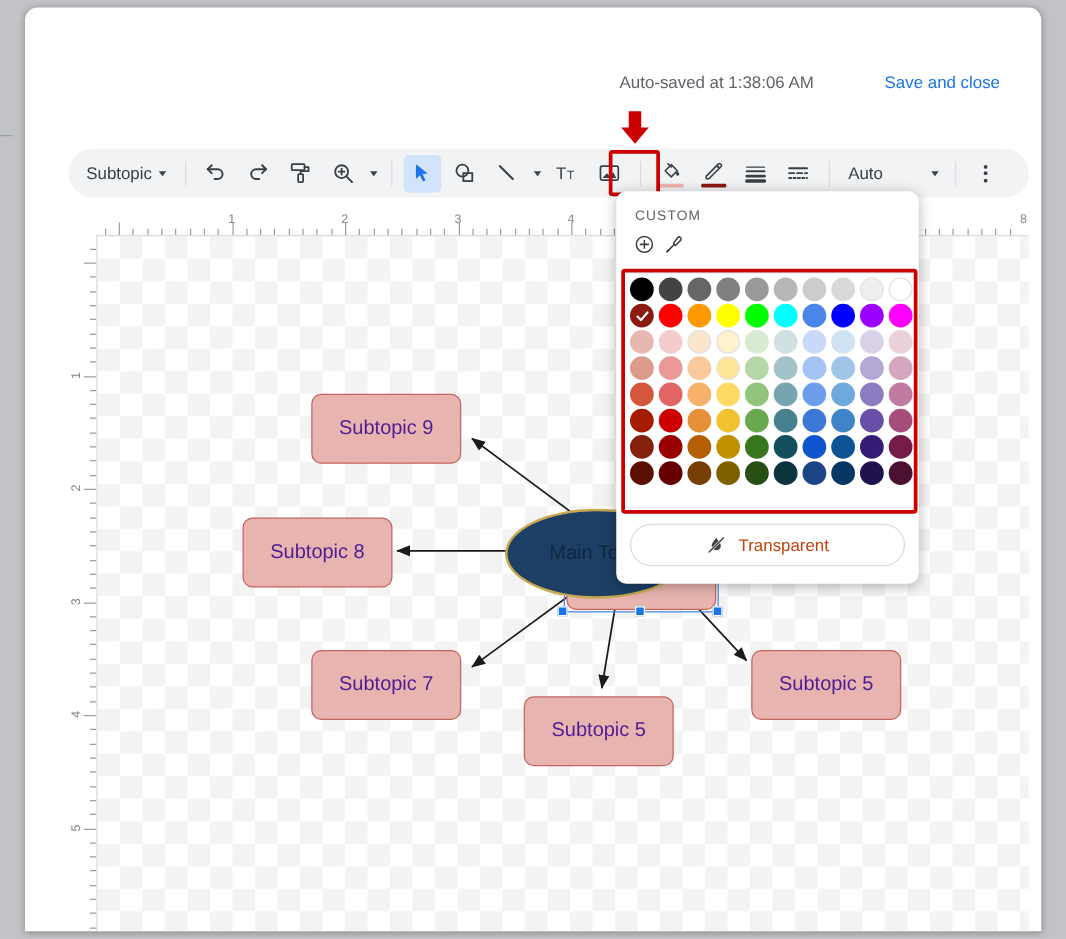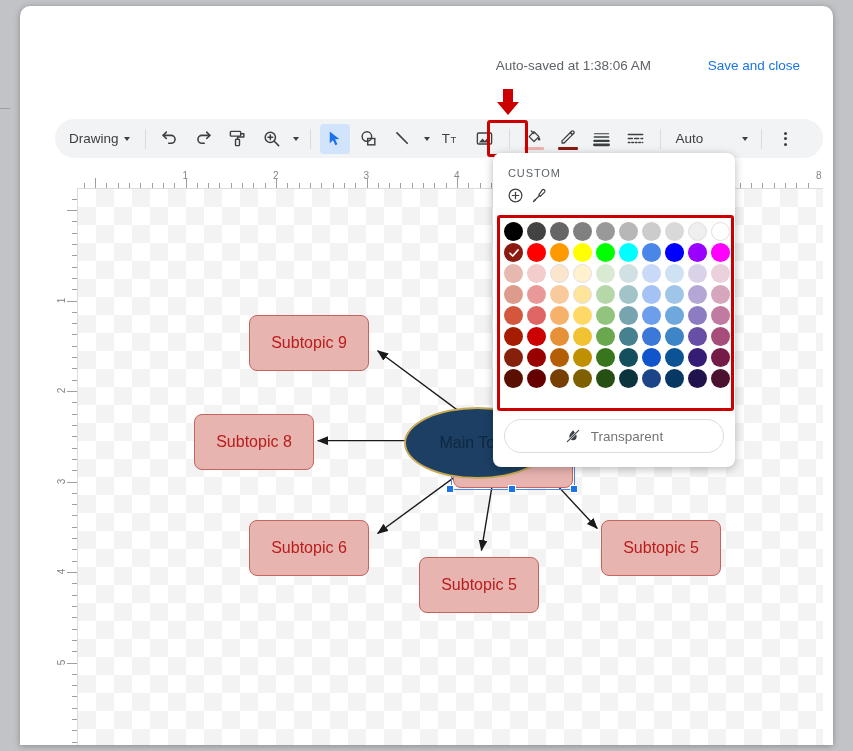--- a/index.html
+++ b/index.html
@@ -96,21 +96,21 @@
       linear-gradient(45deg,#f3f3f3 25%,transparent 25%,transparent 75%,#f3f3f3 75%);
     background-size:36px 36px;
     background-position:0 0,18px 18px;
     border-left:1px solid #dadce0; border-top:1px solid #dadce0;
     overflow:hidden;
   }
   #diagram { position:absolute; inset:0; }
 
   .node {
     position:absolute; display:flex; align-items:center; justify-content:center;
-    font-size:16px; color:#b91c1c; text-align:center;
+    font-size:16px; color:#4c1d95; text-align:center;
   }
   .node.box {
     background:#e8b4b0; border:1.5px solid #c4645f; border-radius:8px;
   }
   .node.ellipse {
     background:#1c3f63; border:2px solid #c8a951; border-radius:50%; color:#0d2840;
   }
 
   
   #sel-frame { position:absolute; border:1.5px solid #4a86e8; pointer-events:none; }
@@ -145,41 +145,41 @@
   .sw .chk { position:absolute; inset:0; display:flex;
              align-items:center;justify-content:center; }
   #grid-hl {
     position:absolute; left:4px; top:62px; width:237px; height:196px;
     border:3px solid #cc0000; border-radius:3px; pointer-events:none;
   }
   #transparent-btn {
     position:absolute; left:11px; top:266px; width:220px; height:34px;
     border:1px solid #dadce0; border-radius:17px;
     display:flex; align-items:center; justify-content:center; gap:10px;
-    font-size:13.5px; color:#737373; cursor:pointer; background:#fff;
+    font-size:13.5px; color:#c2410c; cursor:pointer; background:#fff;
   }
 </style>
 </head>
 <body>
 
 <div id="bg-page">
   <div id="bg-line"></div>
 </div>
 
 <div id="modal">
 
   <div id="header">
     <div id="autosave">Auto-saved at 1:38:06 AM</div>
     <div id="save-close">Save and close</div>
   </div>
 
   <div id="toolbar">
 
     <div id="actions-btn">
-      <span>Drawing</span>
+      <span>Subtopic</span>
       <span class="caret"></span>
     </div>
 
     <div class="tb-sep"></div>
 
     <div class="tb-btn">
       <svg width="19" height="19" viewBox="0 0 24 24" fill="none" stroke="#3c4043" stroke-width="2" stroke-linecap="round" stroke-linejoin="round">
         <path d="M4 8h10a5 5 0 0 1 0 10h-3"></path>
           <polyline points="8 4 4 8 8 12"></polyline>
       </svg>
@@ -476,21 +476,21 @@
           <div class="rot-line" style="left: 435px; top: 215px; height: 26px;"></div>
           <div class="rot-knob" style="left: 430px; top: 209px;"></div>
           <div class="adj-diamond" style="left: 382px; top: 237px;"></div>
           <div class="node box" style="left: 171px; top: 126px; width: 120px; height: 56px;">
             <span>Subtopic 9</span>
           </div>
           <div class="node box" style="left: 116px; top: 225px; width: 120px; height: 56px;">
             <span>Subtopic 8</span>
           </div>
           <div class="node box" style="left: 171px; top: 331px; width: 120px; height: 56px;">
-            <span>Subtopic 6</span>
+            <span>Subtopic 7</span>
           </div>
           <div class="node box" style="left: 341px; top: 368px; width: 120px; height: 56px;">
             <span>Subtopic 5</span>
           </div>
           <div class="node box" style="left: 523px; top: 331px; width: 120px; height: 56px;">
             <span>Subtopic 5</span>
           </div>
           <div class="node ellipse" style="left: 326px; top: 218px; width: 147px; height: 72px;">
             <span>Main Topic</span>
           </div>

